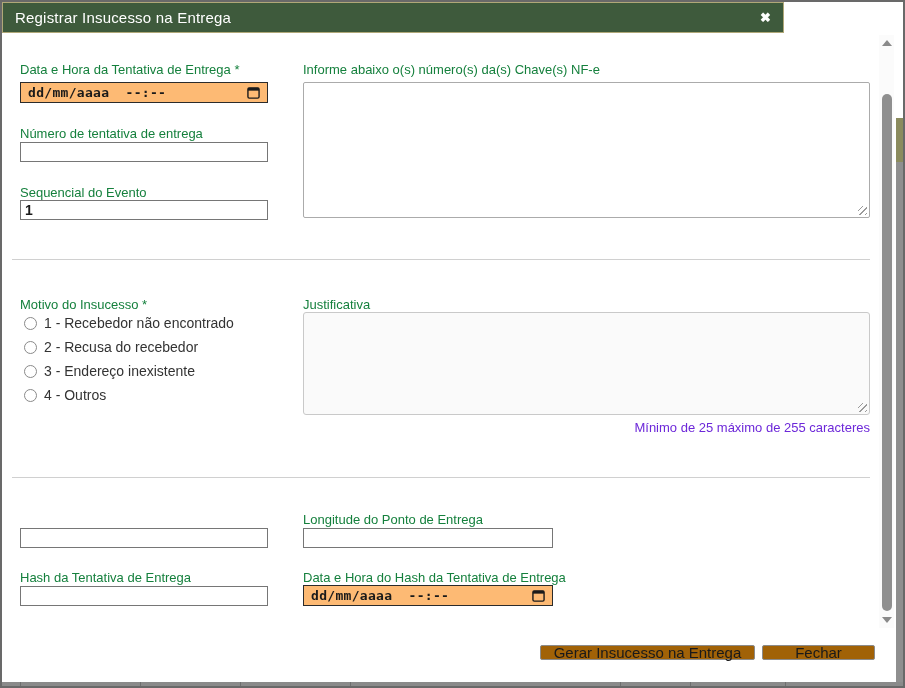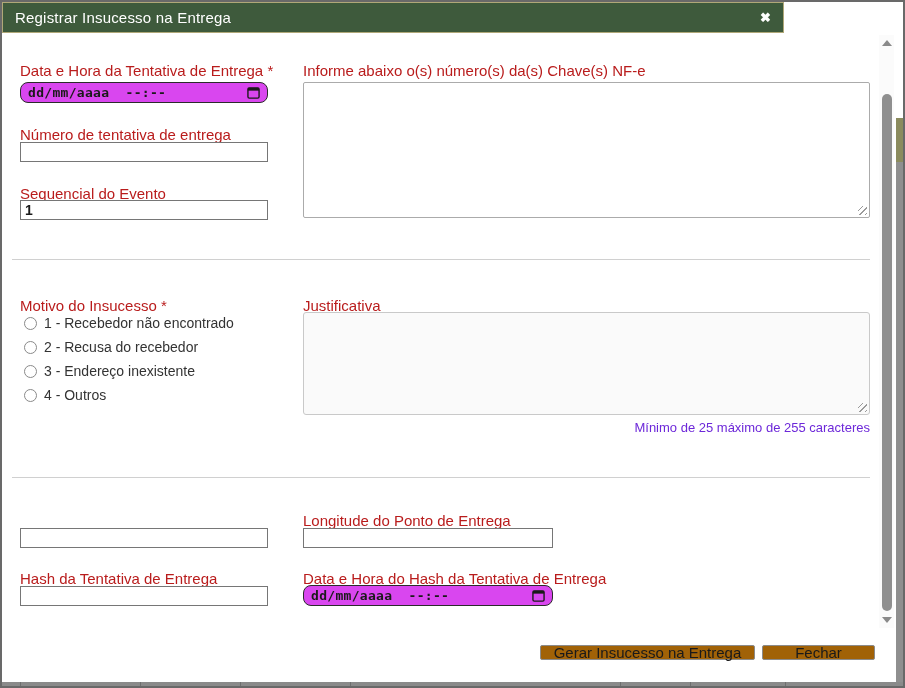--- a/index.html
+++ b/index.html
@@ -34,31 +34,31 @@
     background:#fbfbfb;
   }
   .sb-arrow { position:absolute; left:3px; width:0; height:0; border-left:5px solid transparent; border-right:5px solid transparent; }
   .sb-up   { top:5px;    border-bottom:6px solid #8a8a8a; }
   .sb-down { bottom:5px; border-top:6px solid #8a8a8a; }
   .sb-thumb {
     position:absolute; left:2.5px; top:59px; width:10px; height:517px;
     background:#8f8f8f; border-radius:6px;
   }
   
-  .lbl { position:absolute; font-size:15px; color:#b91c1c; white-space:nowrap; }
+  .lbl { position:absolute; font-size:13px; color:#15803d; white-space:nowrap; }
   .txt-input {
     position:absolute; box-sizing:border-box; height:20px;
     border:1px solid #767676; background:#ffffff; border-radius:0;
     font-family:"Liberation Sans",sans-serif; font-size:14px; color:#1a1a1a;
     padding:0 4px; outline:none;
   }
   .txt-input.seq { font-weight:600; }
   .dt-input {
     position:absolute; box-sizing:border-box; height:21px;
-    border:1px solid #2b2b2b; border-radius:8px; background:#d946ef;
+    border:1px solid #2b2b2b; border-radius:0; background:#fdba74;
     display:flex; align-items:center; justify-content:space-between;
     padding:0 7px; cursor:text;
   }
   .dt-val {
     font-family:"DejaVu Sans Mono",monospace; font-size:13px; font-weight:bold;
     color:#1a1a1a; white-space:pre; letter-spacing:.3px;
   }
   .ta {
     position:absolute; box-sizing:border-box; background:#ffffff;
     border:1px solid #ababab; border-radius:2px;

